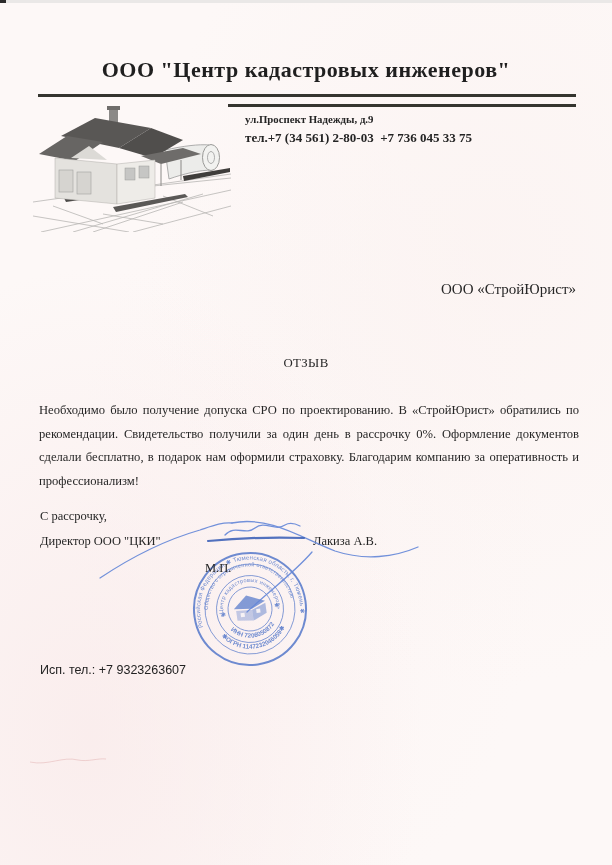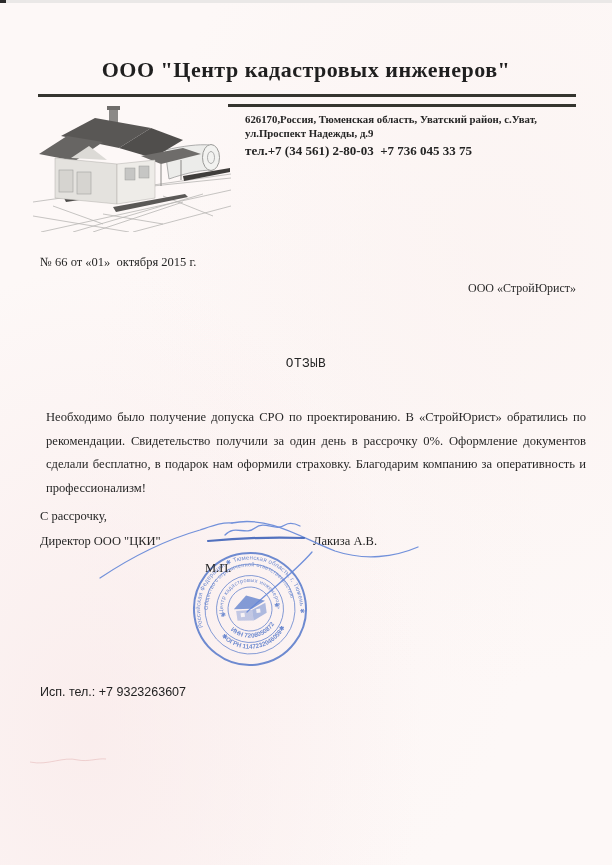--- a/index.html
+++ b/index.html
@@ -24,34 +24,34 @@
     color:#1f1f1f;margin:0;
   }
   .rule{position:absolute;background:#35352f;height:3px;}
   .rule1{top:94px;left:38px;width:538px;}
   .rule2{top:104px;left:228px;width:348px;}
   .house-art{position:absolute;top:106px;left:33px;width:198px;height:126px;}
   .address{position:absolute;top:113px;left:245px;width:335px;font-weight:bold;color:#242424;}
   .address .small{font-size:10.8px;line-height:13.5px;white-space:pre;}
   .address .big{font-size:13px;line-height:17px;white-space:pre;margin-top:2px;}
   .ref-line{position:absolute;top:255px;left:40px;font-size:12.5px;white-space:pre;}
-  .addressee{position:absolute;top:281px;right:36px;font-size:12px;}
-  .heading{position:absolute;top:356px;left:0;right:0;text-align:center;font-size:12.8px;letter-spacing:.4px;font-family:Liberation Mono, monospace;}
+  .addressee{position:absolute;top:281px;right:36px;font-size:15px;}
+  .heading{position:absolute;top:356px;left:0;right:0;text-align:center;font-size:12.8px;letter-spacing:.4px;}
   .body-text{
     position:absolute;top:398px;left:38px;width:540px;
-    font-size:12.6px;line-height:23.5px;text-align:justify;margin:8px;
+    font-size:12.6px;line-height:23.5px;text-align:justify;margin:1px;
   }
   .closing{position:absolute;top:509px;left:40px;font-size:12.5px;}
   .signer-title{position:absolute;top:534px;left:40px;font-size:12.5px;}
   .signer-name{position:absolute;top:534px;left:313px;font-size:12.5px;}
   .mp{position:absolute;top:561px;left:205px;font-size:12.5px;z-index:3;text-align:center;}
   .stamp{position:absolute;top:549px;left:190px;width:120px;height:120px;z-index:2;opacity:.82;transform:rotate(-8deg);}
   .stamp text{fill:#4f74c9;font-family:"Liberation Sans",sans-serif;}
   .signature{position:absolute;top:510px;left:50px;width:400px;height:160px;z-index:4;pointer-events:none;}
-  .exec-phone{position:absolute;top:685px;left:40px;font-family:"Liberation Sans",sans-serif;font-size:12.5px;color:#222;}
+  .exec-phone{position:absolute;top:663px;left:40px;font-family:"Liberation Sans",sans-serif;font-size:12.5px;color:#222;}
   .scan-squiggle{position:absolute;top:748px;left:28px;width:80px;height:20px;}
 </style>
 </head>
 <body>
 
 <div class="page">
 
   <div class="top-strip"></div>
   <div class="corner-speck"></div>
 
@@ -96,26 +96,24 @@
       <rect x="26" y="64" width="14" height="22" fill="#d6d4d0" stroke="#a0a09e" stroke-width="0.6"></rect>
       <rect x="44" y="66" width="14" height="22" fill="#d6d4d0" stroke="#a0a09e" stroke-width="0.6"></rect>
       <rect x="92" y="62" width="10" height="12" fill="#c6c6c4" stroke="#9a9a98" stroke-width="0.5"></rect>
       <rect x="106" y="60" width="10" height="12" fill="#c6c6c4" stroke="#9a9a98" stroke-width="0.5"></rect>
       <line x1="128" y1="58" x2="128" y2="80" stroke="#8a8886" stroke-width="1"></line>
       <line x1="148" y1="54" x2="148" y2="74" stroke="#8a8886" stroke-width="1"></line>
     </g>
   </svg>
 
   <div class="address">
-    <div class="small">626170,Россия, Тюменская область, Уватский район, с.Уват,</div>
     <div class="small">ул.Проспект Надежды, д.9</div>
     <div class="big">тел.+7 (34 561) 2-80-03  +7 736 045 33 75</div>
   </div>
 
-  <div class="ref-line">№ 66 от «01»  октября 2015 г.</div>
   <div class="addressee">ООО «СтройЮрист»</div>
   <div class="heading">ОТЗЫВ</div>
   <p class="body-text">Необходимо было получение допуска СРО по проектированию. В «СтройЮрист» обратились по рекомендации. Свидетельство получили за один день в рассрочку 0%. Оформление документов сделали бесплатно, в подарок нам оформили страховку. Благодарим компанию за оперативность и профессионализм!</p>
 
   <div class="closing">С рассрочку,</div>
   <div class="signer-title">Директор ООО "ЦКИ"</div>
   <div class="signer-name">Лакиза А.В.</div>
   <div class="mp">М.П.</div>
 
   <svg class="stamp" viewBox="0 0 120 120" xmlns="http://www.w3.org/2000/svg">

